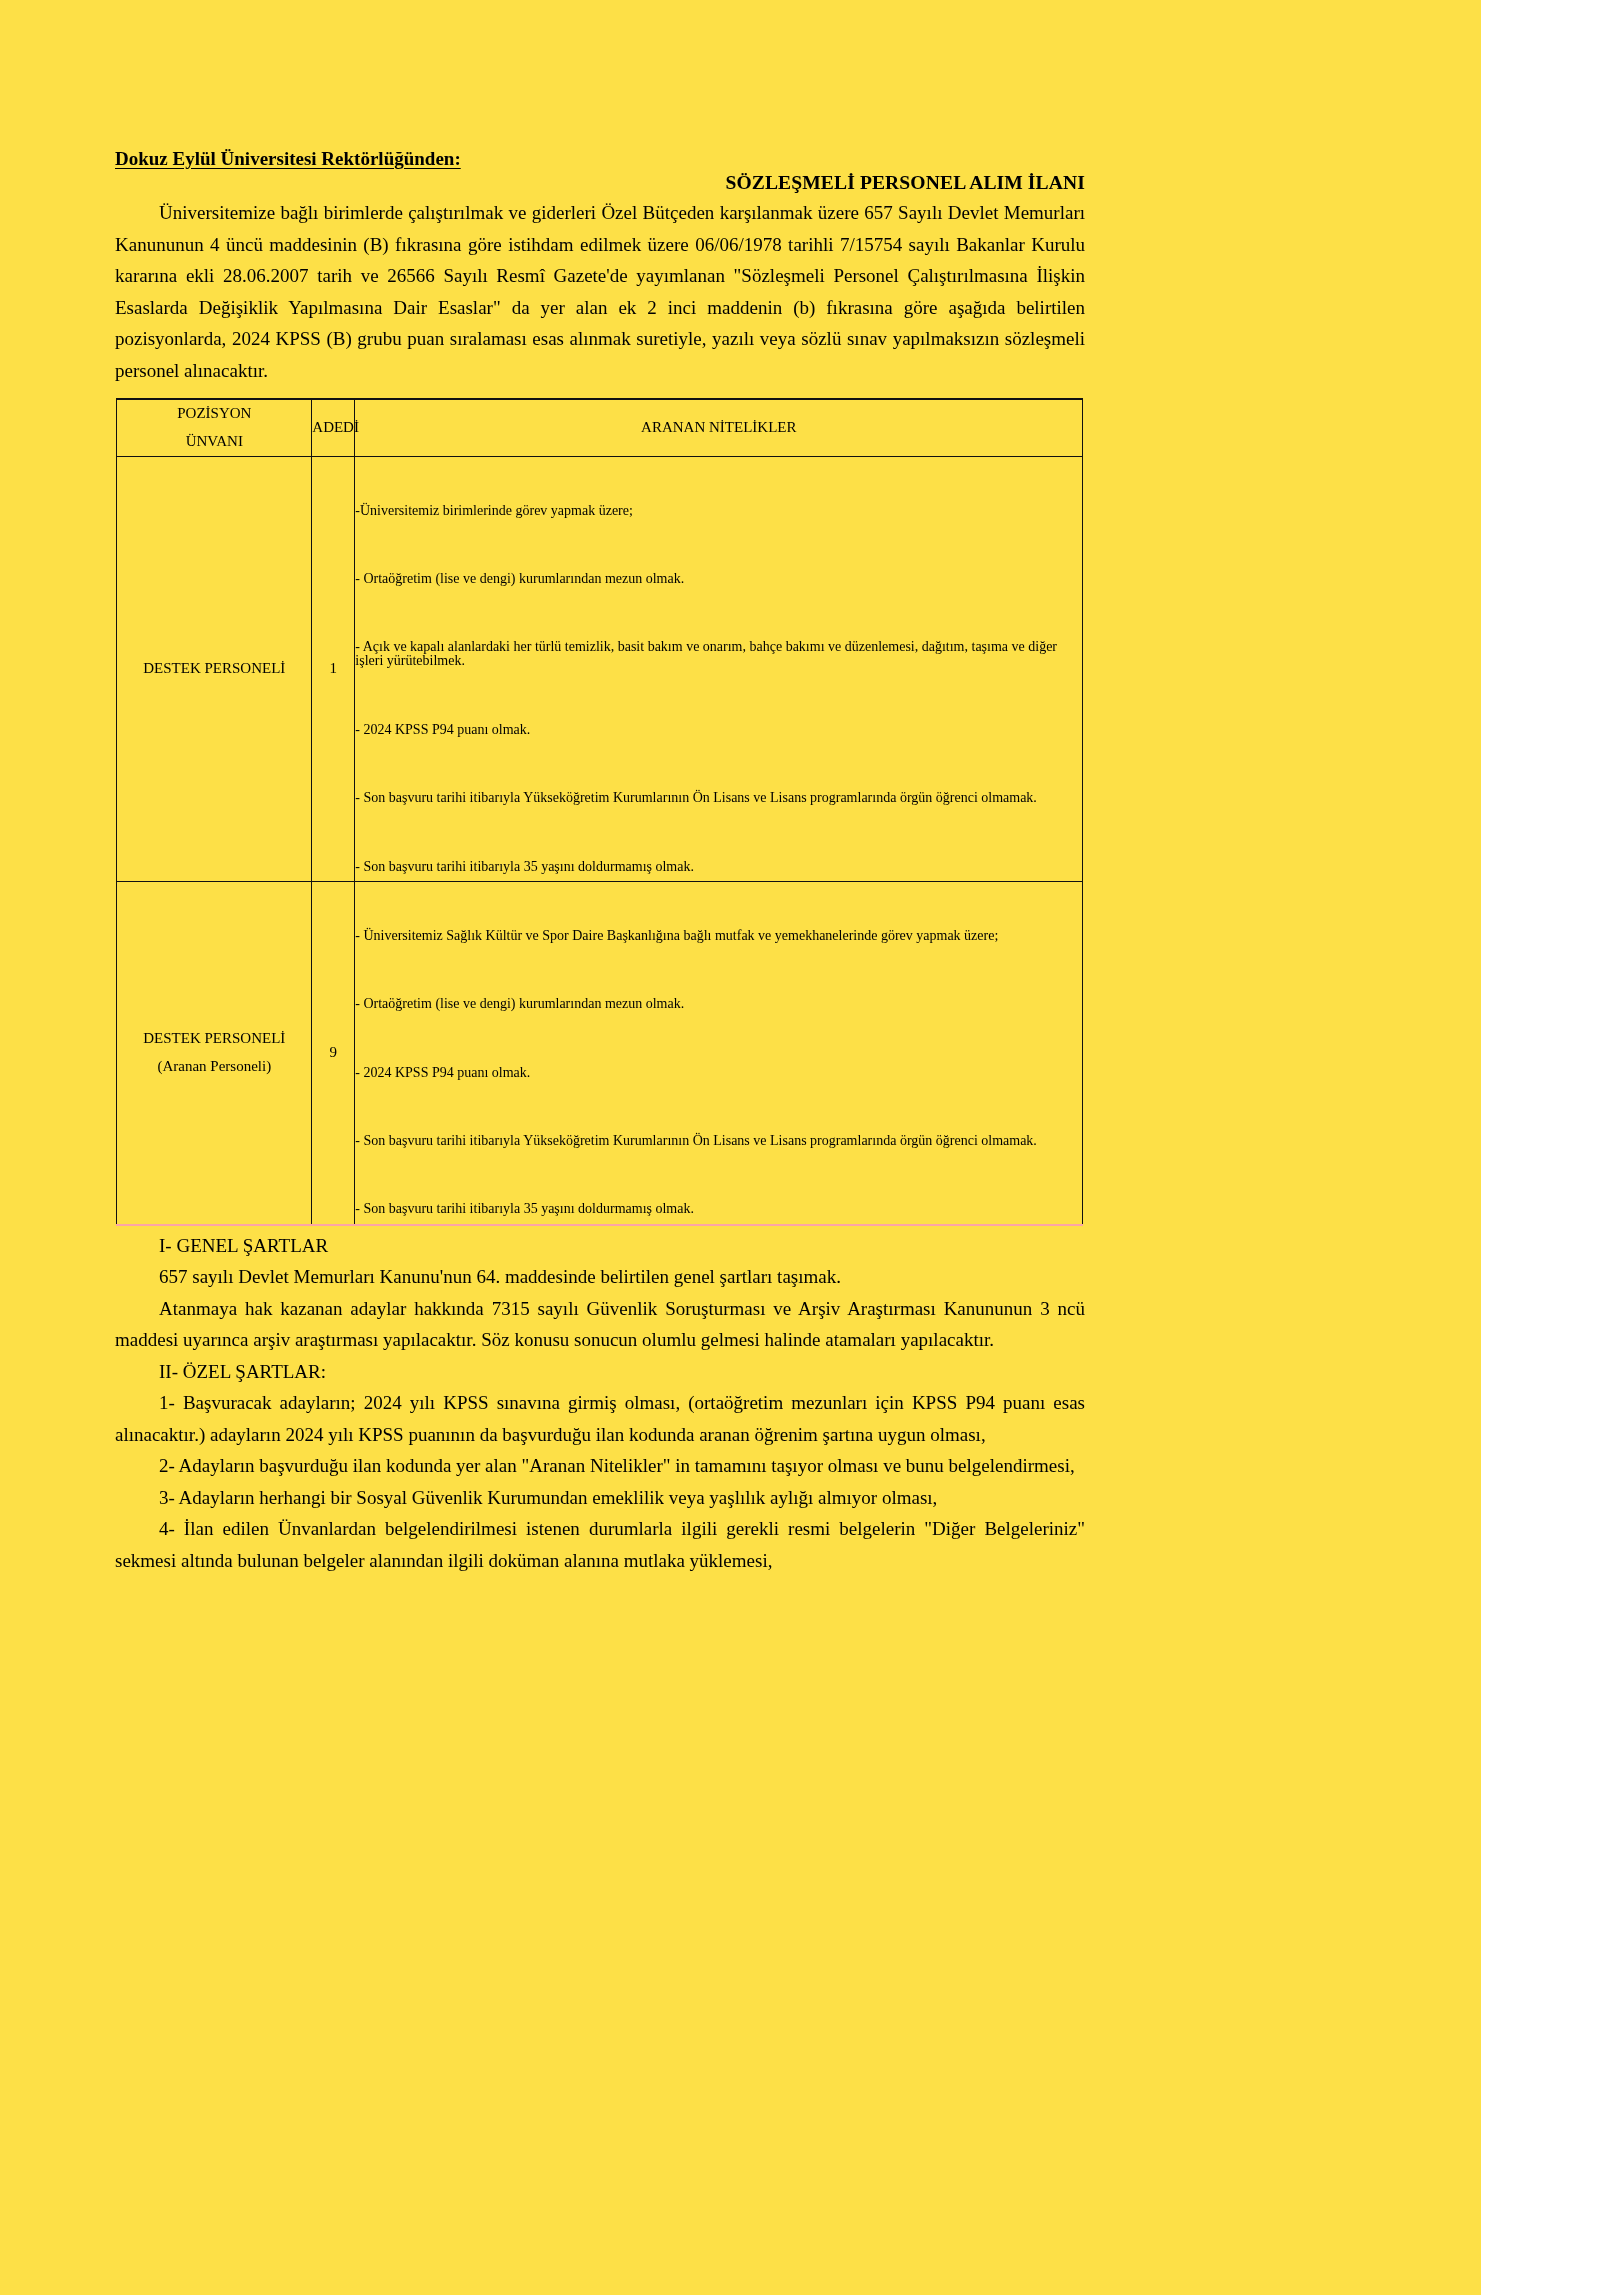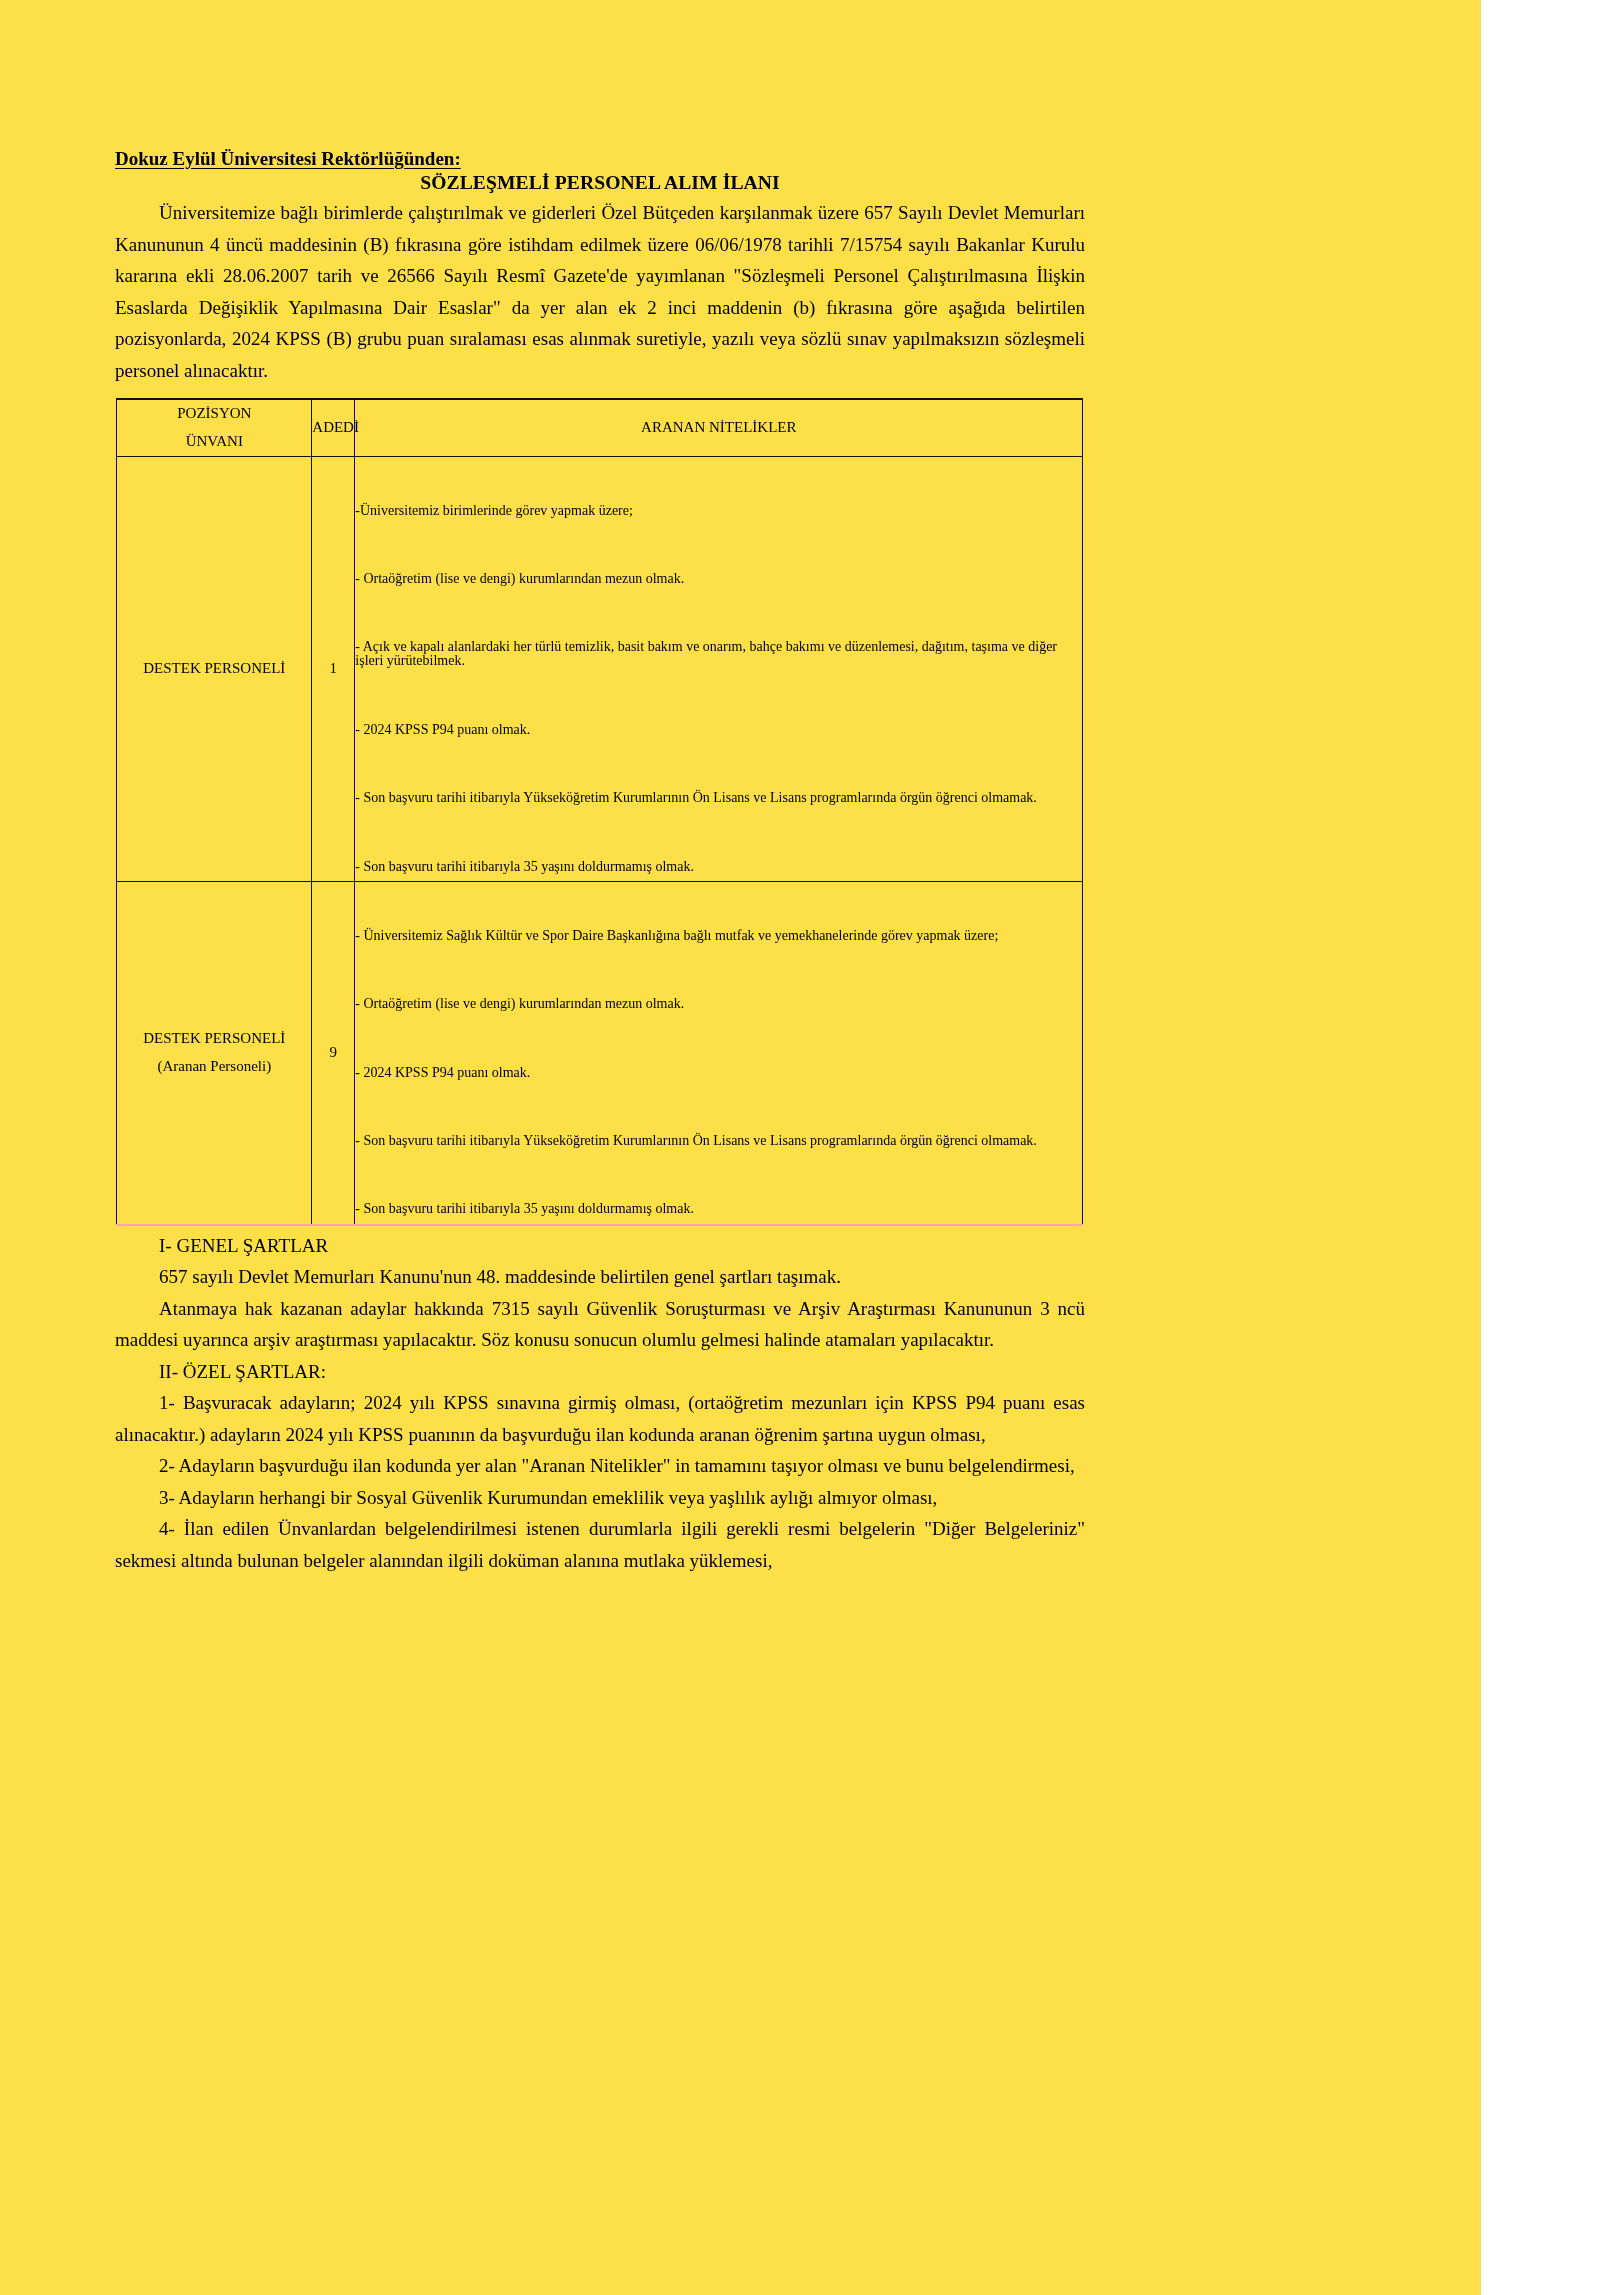--- a/index.html
+++ b/index.html
@@ -35,21 +35,21 @@
     margin: 0 0 3.9px 0;
     padding-left: 0px;
   }
   .doc-heading span.u {
     text-decoration: underline;
     text-underline-offset: 2.6px;
   }
   .doc-subheading {
     font-size: 19.6px;
     font-weight: bold;
-    text-align: center;
+    text-align: right;
     margin: 0 0 2.6px 0;
     line-height: 1.15;
     letter-spacing: 0.1px;
   }
 
   
   p.body {
     font-size: 19px;
     line-height: 1.66;
     text-align: justify;
@@ -177,21 +177,21 @@
             <span class="qline">- Ortaöğretim (lise ve dengi) kurumlarından mezun olmak.</span>
             <span class="qline">- 2024 KPSS P94 puanı olmak.</span>
             <span class="qline">- Son başvuru tarihi itibarıyla Yükseköğretim Kurumlarının Ön Lisans ve Lisans programlarında örgün öğrenci olmamak.</span>
             <span class="qline">- Son başvuru tarihi itibarıyla 35 yaşını doldurmamış olmak.</span>
           </td>
         </tr>
       </tbody>
     </table>
 
     <div class="section-head">I- GENEL ŞARTLAR</div>
-    <p class="body nojustify">657 sayılı Devlet Memurları Kanunu'nun 48. maddesinde belirtilen genel şartları taşımak.</p>
+    <p class="body nojustify">657 sayılı Devlet Memurları Kanunu'nun 64. maddesinde belirtilen genel şartları taşımak.</p>
     <p class="body">Atanmaya hak kazanan adaylar hakkında 7315 sayılı Güvenlik Soruşturması ve Arşiv Araştırması Kanununun 3 ncü maddesi uyarınca arşiv araştırması yapılacaktır. Söz konusu sonucun olumlu gelmesi halinde atamaları yapılacaktır.</p>
 
     <div class="section-head">II- ÖZEL ŞARTLAR:</div>
     <p class="body">1- Başvuracak adayların; 2024 yılı KPSS sınavına girmiş olması, (ortaöğretim mezunları için KPSS P94 puanı esas alınacaktır.) adayların 2024 yılı KPSS puanının da başvurduğu ilan kodunda aranan öğrenim şartına uygun olması,</p>
     <p class="body">2- Adayların başvurduğu ilan kodunda yer alan "Aranan Nitelikler" in tamamını taşıyor olması ve bunu belgelendirmesi,</p>
     <p class="body">3- Adayların herhangi bir Sosyal Güvenlik Kurumundan emeklilik veya yaşlılık aylığı almıyor olması,</p>
     <p class="body">4- İlan edilen Ünvanlardan belgelendirilmesi istenen durumlarla ilgili gerekli resmi belgelerin "Diğer Belgeleriniz" sekmesi altında bulunan belgeler alanından ilgili doküman alanına mutlaka yüklemesi,</p>
 
   </div>
 </div>

